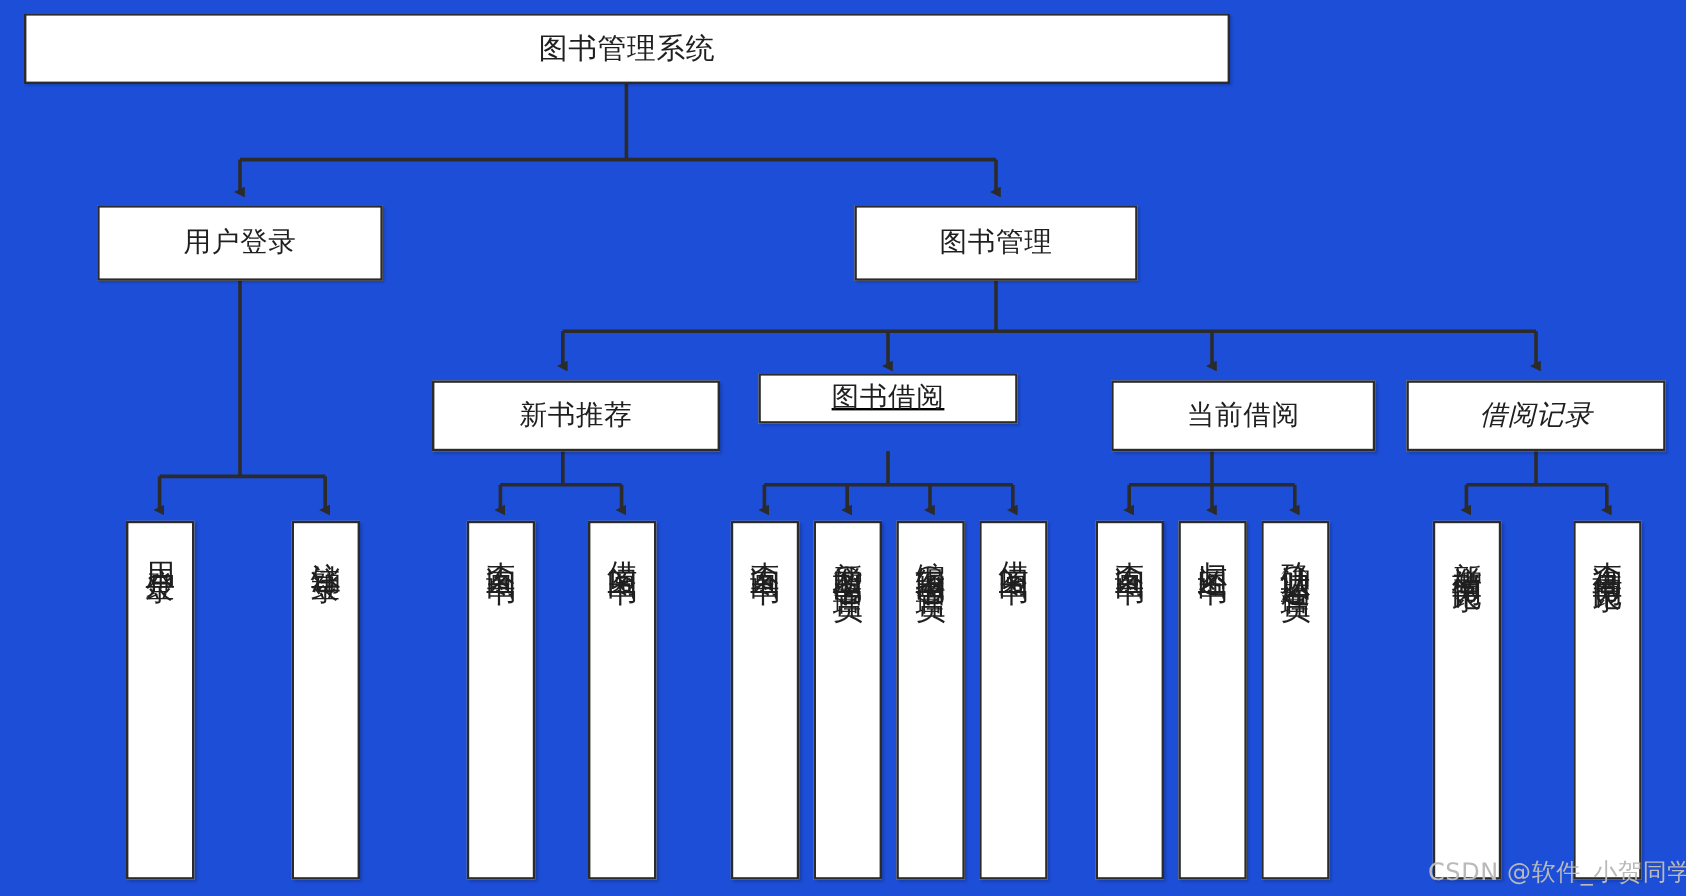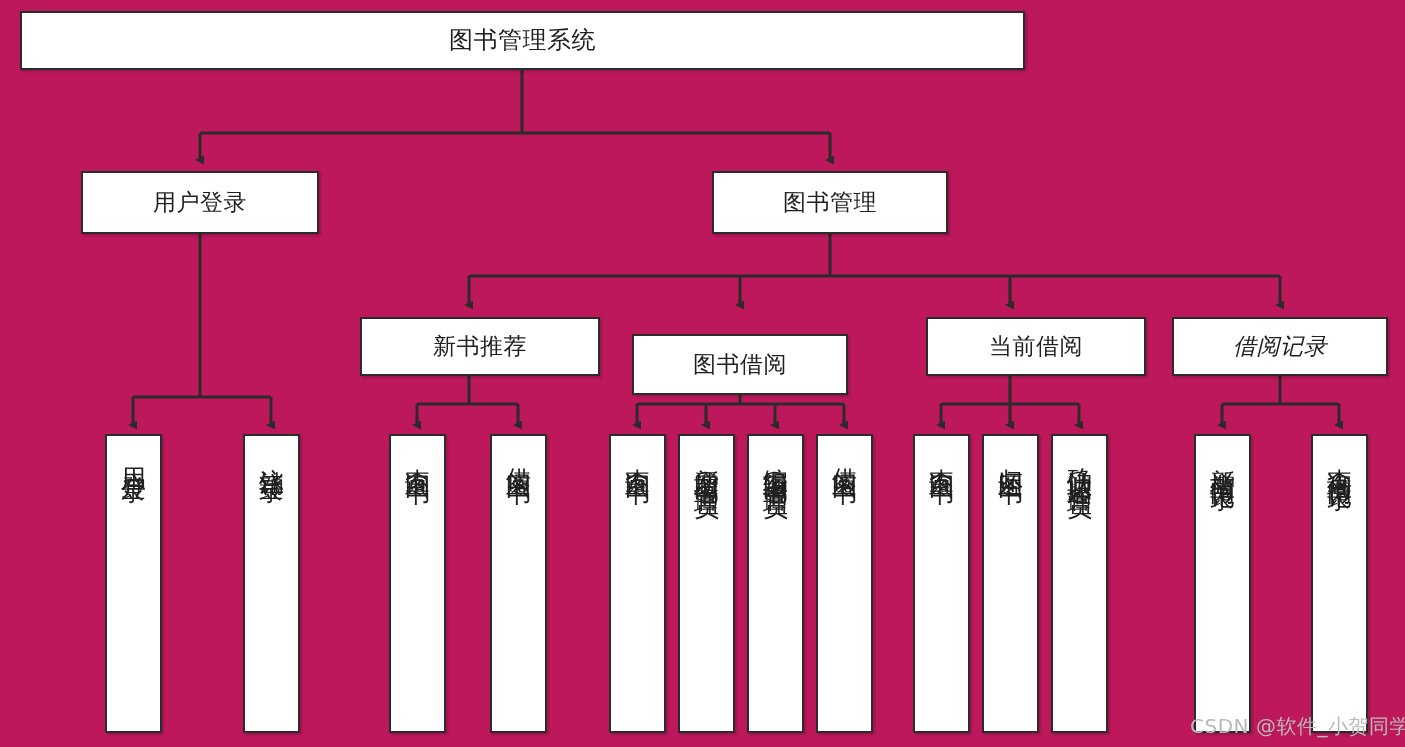--- a/index.html
+++ b/index.html
@@ -8,21 +8,21 @@
     padding: 0;
     background: #ffffff;
   }
   body {
     font-family: "DejaVu Sans", "Liberation Sans", sans-serif;
   }
   #canvas {
     position: relative;
     width: 1405px;
     height: 747px;
-    background: #be185d;
+    background: #1d4ed8;
     overflow: hidden;
   }
   #edges {
     position: absolute;
     left: 0;
     top: 0;
     width: 1405px;
     height: 747px;
     pointer-events: none;
   }
@@ -133,21 +133,21 @@
   <div class="node horiz" style="left:81px; top:171px; width:238px; height:63px;">
     <span class="label">用户登录</span>
   </div>
   <div class="node horiz" style="left:712px; top:171px; width:236px; height:63px;">
     <span class="label">图书管理</span>
   </div>
 
   <div class="node horiz" style="left:360px; top:317px; width:240px; height:59px;">
     <span class="label">新书推荐</span>
   </div>
-  <div class="node horiz" style="left:632px; top:334px; width:216px; height:61px;">
+  <div class="node horiz" style="left:632px; top:311px; width:216px; height:42px;text-decoration:underline;">
     <span class="label">图书借阅</span>
   </div>
   <div class="node horiz" style="left:926px; top:317px; width:220px; height:59px;">
     <span class="label">当前借阅</span>
   </div>
   <div class="node horiz" style="left:1172px; top:317px; width:216px; height:59px;font-style:italic;">
     <span class="label">借阅记录</span>
   </div>
 
   <div class="node vert" style="left:105px; top:434px; width:57px; height:299px;">

